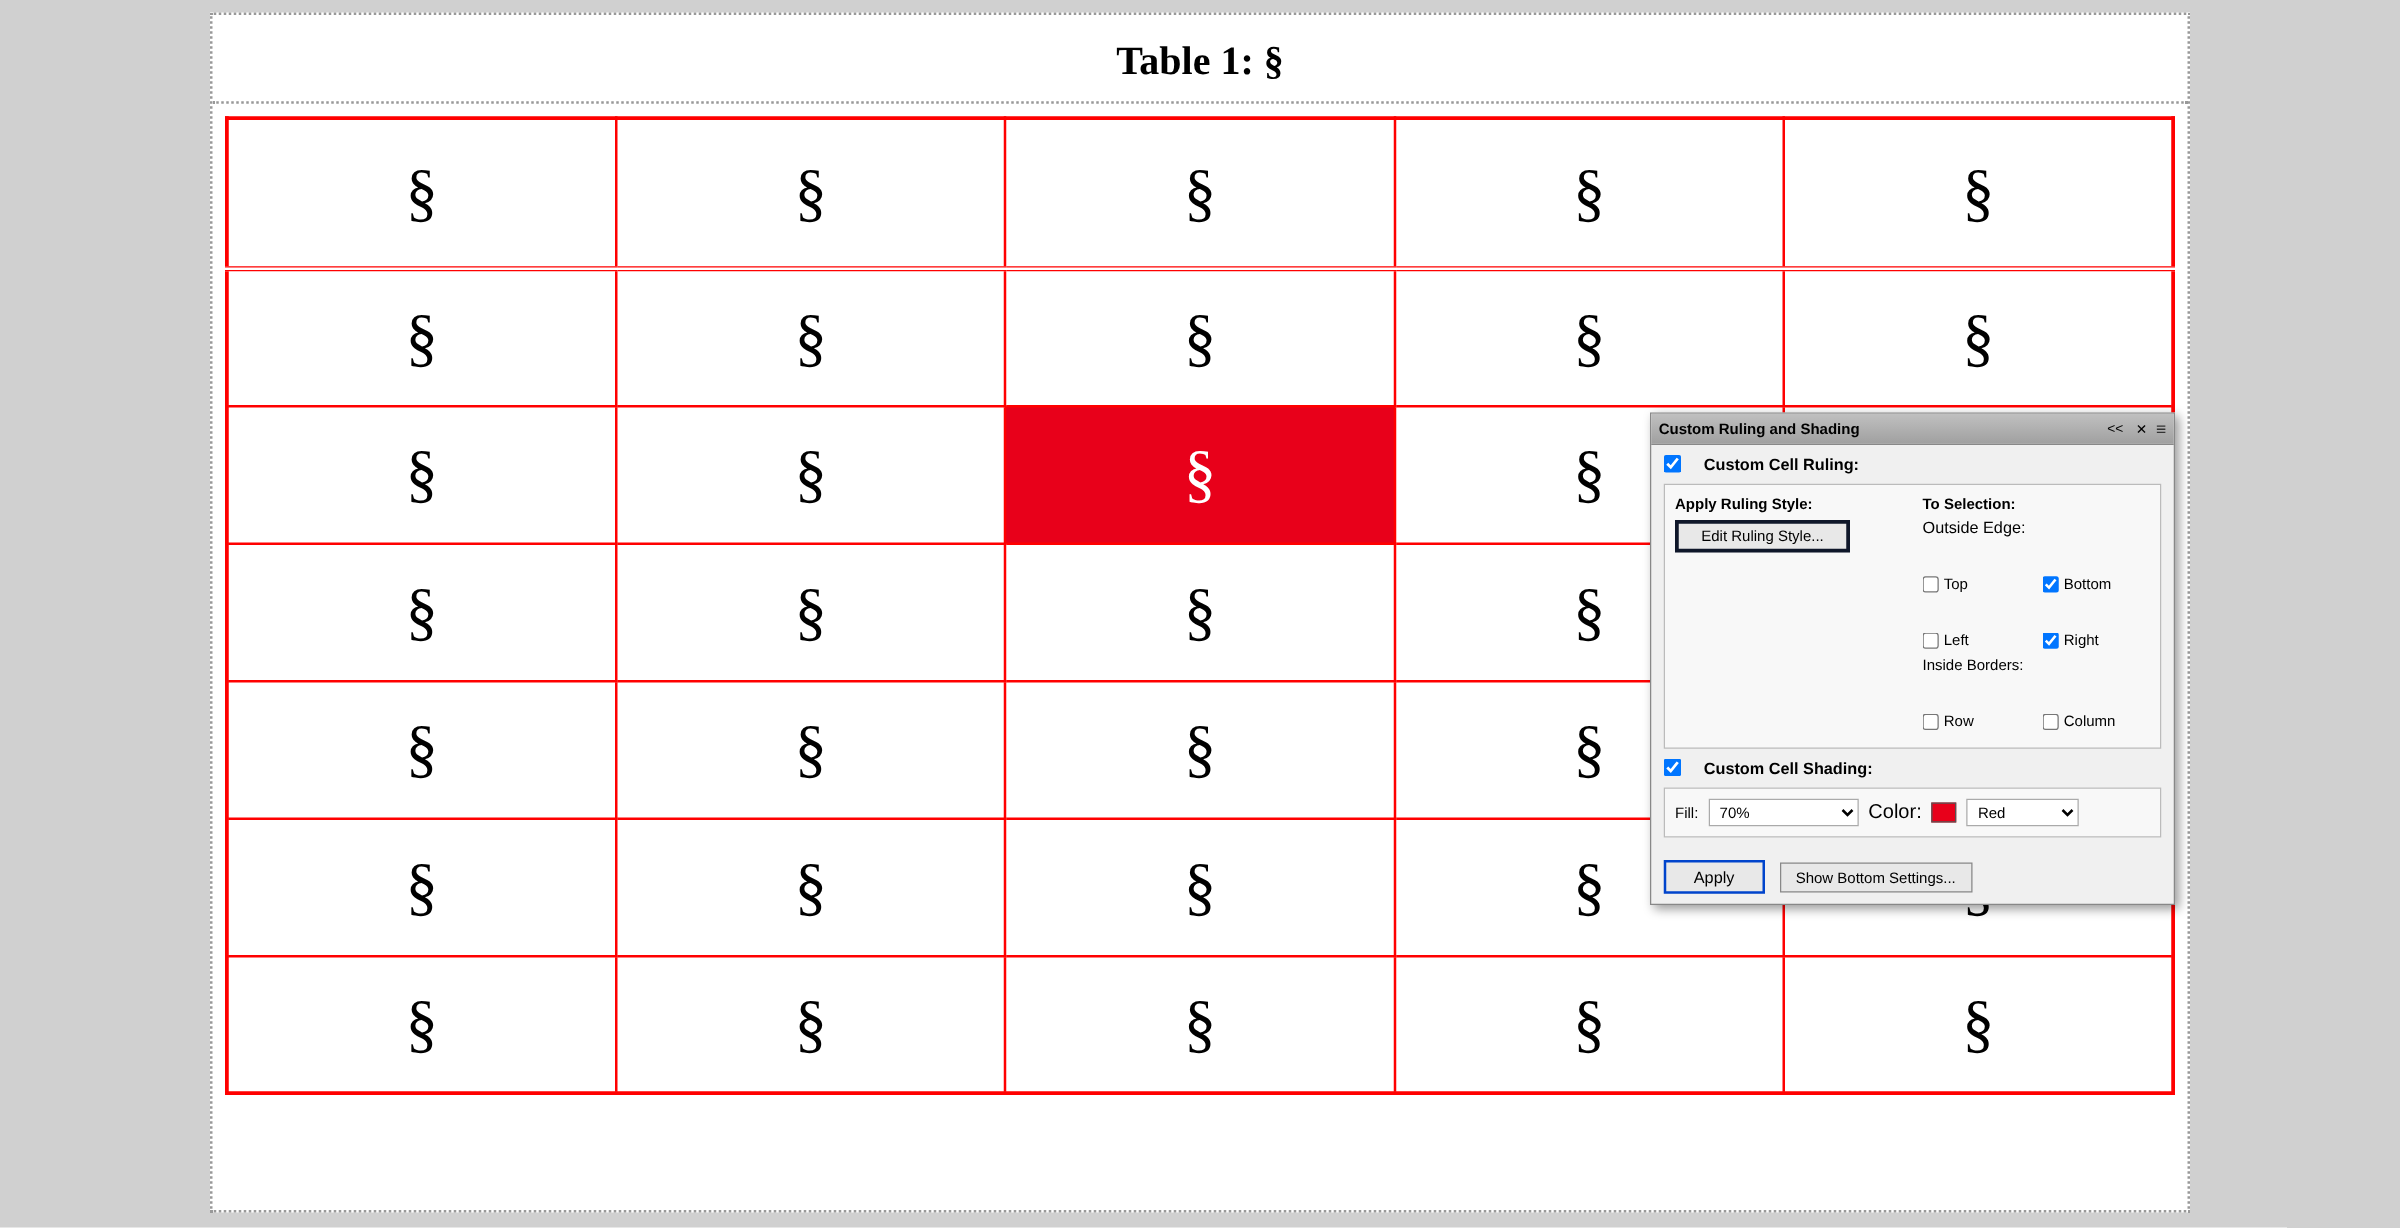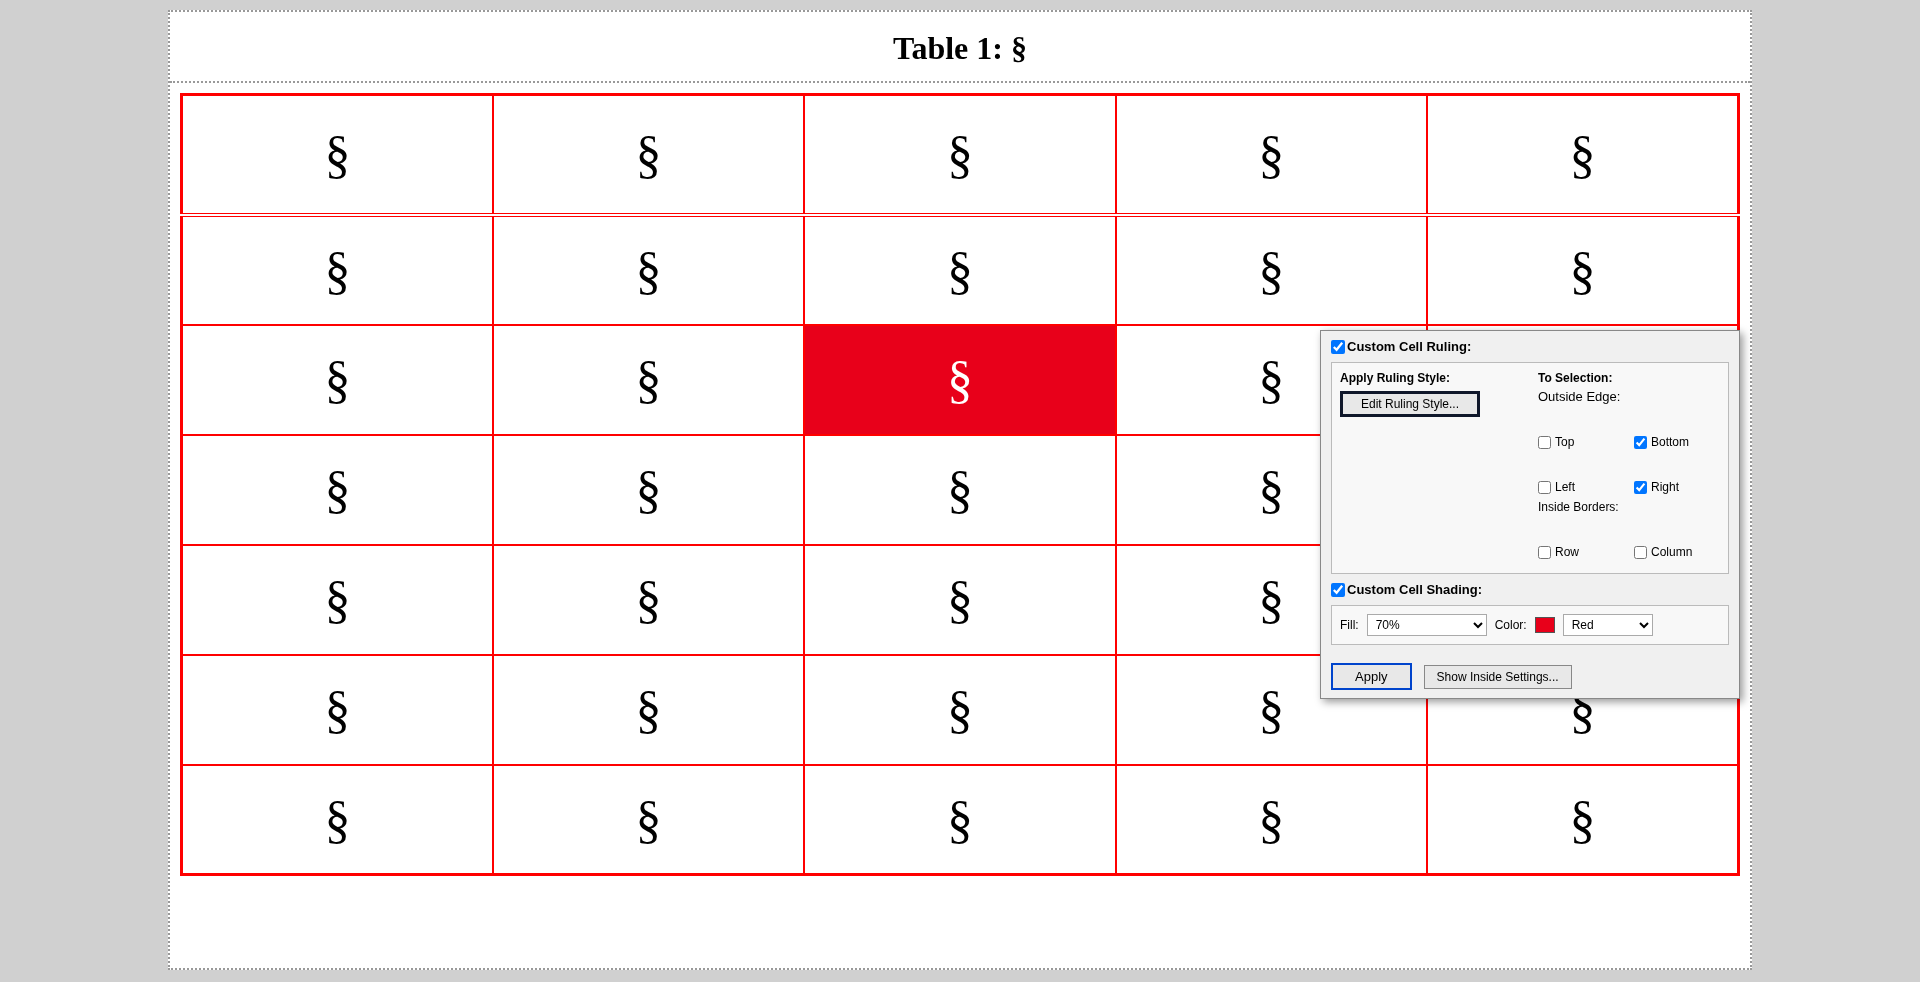--- a/index.html
+++ b/index.html
@@ -113,22 +113,21 @@
       color: #333;
       cursor: pointer;
     }
 
     .dialog-body {
       padding: 8px 10px 10px 10px;
     }
 
     .checkbox-row {
       display: flex;
-      align-items: center;
-      gap: 2px;
+      gap: 18px;
       margin-bottom: 8px;
       font-weight: bold;
     }
 
     .checkbox-row input[type="checkbox"] {
       width: 14px;
       height: 14px;
     }
 
     .ruling-section {
@@ -241,21 +240,21 @@
 
     .fill-select {
       width: 120px;
       font-size: 12px;
       padding: 2px 4px;
       border: 1px solid #aaa;
       background: white;
     }
 
     .color-label {
-      font-size: 12px;
+      font-size: 16px;
     }
 
     .color-swatch {
       width: 20px;
       height: 16px;
       background: #e8001a;
       border: 1px solid #555;
       display: inline-block;
       vertical-align: middle;
     }
@@ -359,20 +358,28 @@
         <td><span class="section-mark">§</span></td>
         <td><span class="section-mark">§</span></td>
         <td><span class="section-mark">§</span></td>
         <td><span class="section-mark">§</span></td>
       </tr>
     </tbody>
       </table>
   </div>
 
   <div class="dialog">
+    <div class="dialog-titlebar">
+      <span class="dialog-title-text">Custom Ruling and Shading</span>
+      <div class="dialog-titlebar-controls">
+        <span class="titlebar-btn">&lt;&lt;</span>
+        <span class="titlebar-btn">✕</span>
+        <span class="dialog-menu-icon">≡</span>
+      </div>
+    </div>
 
     <div class="dialog-body">
 
       <div class="checkbox-row">
         <input type="checkbox" checked="" style="">
         <label>Custom Cell Ruling:</label>
       </div>
 
       <div class="ruling-section">
         <div class="ruling-left">
@@ -445,16 +452,16 @@
             <option>Green</option>
             <option>Black</option>
             <option>White</option>
           </select>
         </div>
       </div>
     </div>
 
     <div class="dialog-footer">
       <button class="apply-btn">Apply</button>
-      <button class="show-settings-btn">Show Inside Settings...</button>
+      <button class="show-settings-btn">Show Bottom Settings...</button>
     </div>
   </div>
 </div>
 
 </body></html>

